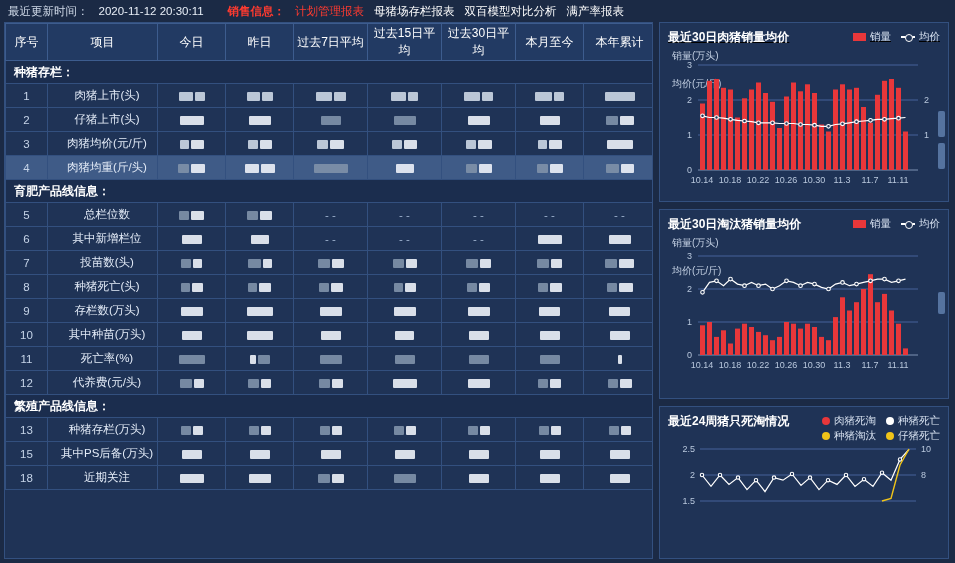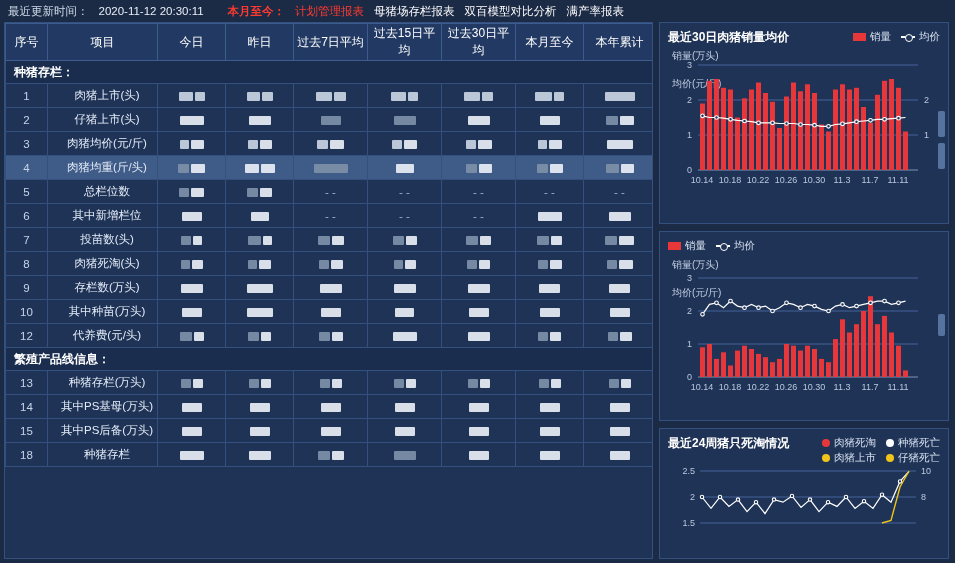--- a/index.html
+++ b/index.html
@@ -104,21 +104,21 @@
   .blk.e { background: #e9eef5; }
 
   
   .card {
     background: #1f3356;
     border: 1px solid #33507f;
     position: relative;
     padding: 6px 8px 4px 8px;
     overflow: hidden;
   }
-  .card.c1 { height: 202px; }
+  .card.c1 { height: 180px; text-decoration: underline; }
   .card.c2 { height: 190px; }
   .card.c3 { flex: 1; }
   .card-head {
     display: flex;
     align-items: center;
     justify-content: space-between;
     height: 16px;
   }
   .card-title {
     font-size: 12px;
@@ -162,21 +162,21 @@
   .sb i { position: absolute; left: 0; width: 7px; background: #55739f; border-radius: 2px; display: block; }
 </style>
 </head>
 <body>
 
 <div id="app">
 
   <div class="topbar">
     <span class="tb-label">最近更新时间：</span>
     <span class="tb-time">2020-11-12 20:30:11</span>
-    <span class="tb-focus">本月至今：</span>
+    <span class="tb-focus">销售信息：</span>
     <span class="tb-link">计划管理报表</span>
     <span class="tb-link plain">母猪场存栏报表</span>
     <span class="tb-link plain">双百模型对比分析</span>
     <span class="tb-link plain">满产率报表</span>
   </div>
 
   <div class="body-wrap">
 
     <div class="left-pane">
       <table class="grid">
@@ -247,20 +247,23 @@
             <td class="item">肉猪均重(斤/头)</td>
             <td><span class="blk d" style="width:11px"></span><span class="blk e" style="width:14px"></span></td>
             <td><span class="blk e" style="width:14px"></span><span class="blk e" style="width:14px"></span></td>
             <td><span class="blk d" style="width:34px"></span></td>
             <td><span class="blk e" style="width:18px"></span></td>
             <td><span class="blk d" style="width:11px"></span><span class="blk e" style="width:13px"></span></td>
             <td><span class="blk d" style="width:11px"></span><span class="blk e" style="width:13px"></span></td>
             <td><span class="blk d" style="width:13px"></span><span class="blk e" style="width:13px"></span></td>
           </tr>
 
+          <tr class="section">
+            <td colspan="9">育肥产品线信息：</td>
+          </tr>
           <tr>
             <td class="idx">5</td>
             <td class="item">总栏位数</td>
             <td><span class="blk d" style="width:10px"></span><span class="blk e" style="width:13px"></span></td>
             <td><span class="blk d" style="width:11px"></span><span class="blk e" style="width:12px"></span></td>
             <td class="dash">- -</td>
             <td class="dash">- -</td>
             <td class="dash">- -</td>
             <td class="dash">- -</td>
             <td class="dash">- -</td>
@@ -282,21 +285,21 @@
             <td><span class="blk d" style="width:10px"></span><span class="blk e" style="width:9px"></span></td>
             <td><span class="blk d" style="width:13px"></span><span class="blk e" style="width:9px"></span></td>
             <td><span class="blk d" style="width:12px"></span><span class="blk e" style="width:12px"></span></td>
             <td><span class="blk d" style="width:11px"></span><span class="blk e" style="width:11px"></span></td>
             <td><span class="blk d" style="width:12px"></span><span class="blk e" style="width:11px"></span></td>
             <td><span class="blk d" style="width:12px"></span><span class="blk e" style="width:11px"></span></td>
             <td><span class="blk d" style="width:12px"></span><span class="blk e" style="width:15px"></span></td>
           </tr>
           <tr>
             <td class="idx">8</td>
-            <td class="item">肉猪死淘(头)</td>
+            <td class="item">种猪死亡(头)</td>
             <td><span class="blk d" style="width:9px"></span><span class="blk e" style="width:11px"></span></td>
             <td><span class="blk d" style="width:9px"></span><span class="blk e" style="width:12px"></span></td>
             <td><span class="blk d" style="width:10px"></span><span class="blk e" style="width:12px"></span></td>
             <td><span class="blk d" style="width:9px"></span><span class="blk e" style="width:11px"></span></td>
             <td><span class="blk d" style="width:10px"></span><span class="blk e" style="width:11px"></span></td>
             <td><span class="blk d" style="width:10px"></span><span class="blk e" style="width:12px"></span></td>
             <td><span class="blk d" style="width:10px"></span><span class="blk e" style="width:14px"></span></td>
           </tr>
           <tr>
             <td class="idx">9</td>
@@ -312,20 +315,31 @@
           <tr>
             <td class="idx">10</td>
             <td class="item">其中种苗(万头)</td>
             <td><span class="blk e" style="width:20px"></span></td>
             <td><span class="blk e" style="width:26px"></span></td>
             <td><span class="blk e" style="width:20px"></span></td>
             <td><span class="blk e" style="width:19px"></span></td>
             <td><span class="blk e" style="width:20px"></span></td>
             <td><span class="blk e" style="width:20px"></span></td>
             <td><span class="blk e" style="width:20px"></span></td>
+          </tr>
+          <tr>
+            <td class="idx">11</td>
+            <td class="item">死亡率(%)</td>
+            <td><span class="blk d" style="width:26px"></span></td>
+            <td><span class="blk e" style="width:6px"></span><span class="blk d" style="width:12px"></span></td>
+            <td><span class="blk d" style="width:22px"></span></td>
+            <td><span class="blk d" style="width:20px"></span></td>
+            <td><span class="blk d" style="width:20px"></span></td>
+            <td><span class="blk d" style="width:20px"></span></td>
+            <td><span class="blk e" style="width:4px"></span></td>
           </tr>
           <tr>
             <td class="idx">12</td>
             <td class="item">代养费(元/头)</td>
             <td><span class="blk d" style="width:12px"></span><span class="blk e" style="width:10px"></span></td>
             <td><span class="blk d" style="width:11px"></span><span class="blk e" style="width:10px"></span></td>
             <td><span class="blk d" style="width:11px"></span><span class="blk e" style="width:11px"></span></td>
             <td><span class="blk e" style="width:24px"></span></td>
             <td><span class="blk e" style="width:22px"></span></td>
             <td><span class="blk d" style="width:10px"></span><span class="blk e" style="width:11px"></span></td>
@@ -340,44 +354,33 @@
             <td class="item">种猪存栏(万头)</td>
             <td><span class="blk d" style="width:10px"></span><span class="blk e" style="width:10px"></span></td>
             <td><span class="blk d" style="width:10px"></span><span class="blk e" style="width:10px"></span></td>
             <td><span class="blk d" style="width:10px"></span><span class="blk e" style="width:10px"></span></td>
             <td><span class="blk d" style="width:10px"></span><span class="blk e" style="width:10px"></span></td>
             <td><span class="blk d" style="width:10px"></span><span class="blk e" style="width:10px"></span></td>
             <td><span class="blk d" style="width:10px"></span><span class="blk e" style="width:10px"></span></td>
             <td><span class="blk d" style="width:10px"></span><span class="blk e" style="width:10px"></span></td>
           </tr>
           <tr>
-            <td class="idx">14</td>
-            <td class="item">其中PS基母(万头)</td>
-            <td><span class="blk e" style="width:20px"></span></td>
-            <td><span class="blk e" style="width:20px"></span></td>
-            <td><span class="blk e" style="width:20px"></span></td>
-            <td><span class="blk e" style="width:20px"></span></td>
-            <td><span class="blk e" style="width:20px"></span></td>
-            <td><span class="blk e" style="width:20px"></span></td>
-            <td><span class="blk e" style="width:20px"></span></td>
-          </tr>
-          <tr>
             <td class="idx">15</td>
             <td class="item">其中PS后备(万头)</td>
             <td><span class="blk e" style="width:20px"></span></td>
             <td><span class="blk e" style="width:20px"></span></td>
             <td><span class="blk e" style="width:20px"></span></td>
             <td><span class="blk e" style="width:20px"></span></td>
             <td><span class="blk e" style="width:20px"></span></td>
             <td><span class="blk e" style="width:20px"></span></td>
             <td><span class="blk e" style="width:20px"></span></td>
           </tr>
           <tr>
             <td class="idx">18</td>
-            <td class="item">种猪存栏</td>
+            <td class="item">近期关注</td>
             <td><span class="blk e" style="width:24px"></span></td>
             <td><span class="blk e" style="width:22px"></span></td>
             <td><span class="blk d" style="width:12px"></span><span class="blk e" style="width:12px"></span></td>
             <td><span class="blk d" style="width:22px"></span></td>
             <td><span class="blk e" style="width:20px"></span></td>
             <td><span class="blk e" style="width:20px"></span></td>
             <td><span class="blk e" style="width:20px"></span></td>
           </tr>
 
         </tbody>
@@ -480,20 +483,21 @@
         <div class="sb" style="top:88px; height:26px;">
             <i style="top:0; height:26px;"></i>
           </div>
         <div class="sb" style="top:120px; height:26px;">
             <i style="top:0; height:26px;"></i>
           </div>
       </div>
 
       <div class="card c2">
         <div class="card-head">
+          <span class="card-title">最近30日淘汰猪销量均价</span>
           <span class="legend">
             <span class="li">
               <i class="sw-bar"></i>
               <span>销量</span>
             </span>
             <span class="li">
               <i class="sw-line"></i>
               <span>均价</span>
             </span>
           </span>
@@ -588,21 +592,21 @@
             <span class="li">
               <i class="sw-dot-w"></i>
               <span>种猪死亡</span>
             </span>
           </span>
         </div>
         <div class="card-head" style="justify-content:flex-end; height:14px;">
           <span class="legend">
             <span class="li">
               <i class="sw-dot-y"></i>
-              <span>肉猪上市</span>
+              <span>种猪淘汰</span>
             </span>
             <span class="li">
               <i class="sw-dot-y"></i>
               <span>仔猪死亡</span>
             </span>
           </span>
         </div>
         <div class="chart-area">
           <svg width="272" height="72" viewBox="0 0 272 72">
             <line class="gridline" x1="32" y1="6" x2="248" y2="6"></line>

